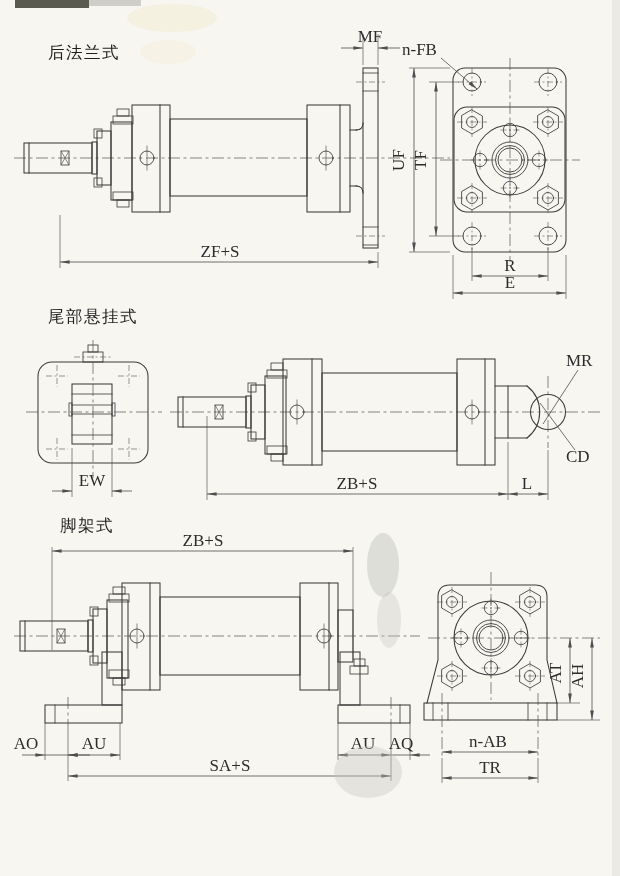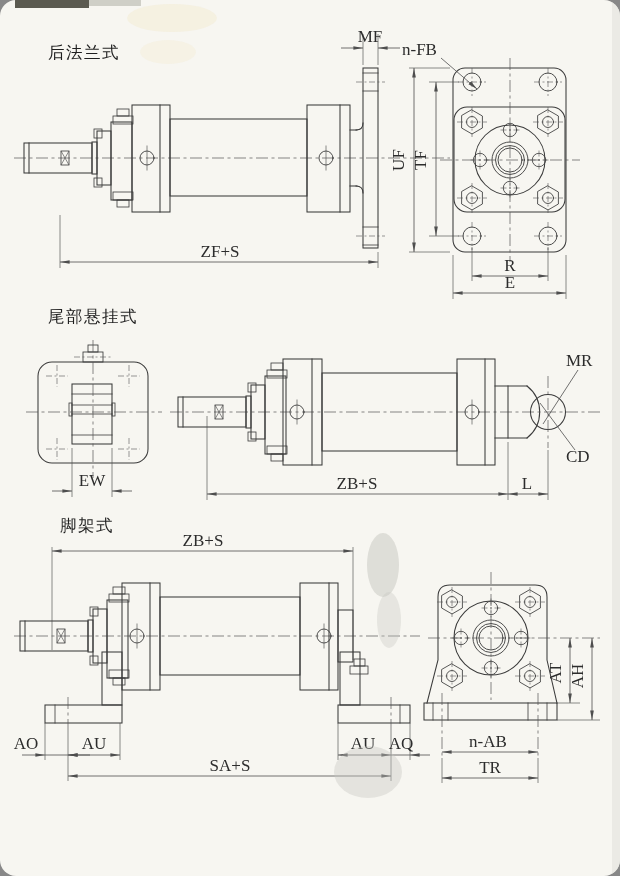--- a/index.html
+++ b/index.html
@@ -1,17 +1,17 @@
 <!DOCTYPE html>
 <html><head>
 <meta charset="utf-8">
 <style>
   html,body{margin:0;padding:0;background:#888;}
   #page{position:relative;width:620px;height:876px;background:#f7f6f1;overflow:hidden;
-        font-family:"Liberation Serif", serif;border-radius:16px;}
+        font-family:"Liberation Serif", serif;}
   svg{position:absolute;left:0;top:0;}
   .ol{stroke:#3b3b3b;stroke-width:1.05;fill:none;stroke-linecap:square;}
   .th{stroke:#4e4e4e;stroke-width:.65;fill:none;}
   .dim{stroke:#4e4e4e;stroke-width:.8;fill:none;}
   .cl{stroke:#555;stroke-width:.7;fill:none;stroke-dasharray:12 3.5 3 3.5;}
   .cx{stroke:#555;stroke-width:.6;fill:none;stroke-dasharray:6 2.5 2 2.5;}
   text.dl{font-family:"Liberation Serif", serif;font-size:17px;fill:#2c2c2c;}
   text.cn{font-family:"Liberation Serif", serif;font-size:16.5px;letter-spacing:1.5px;fill:#1f1f1f;}
   .mid{text-anchor:middle;}
 </style>

